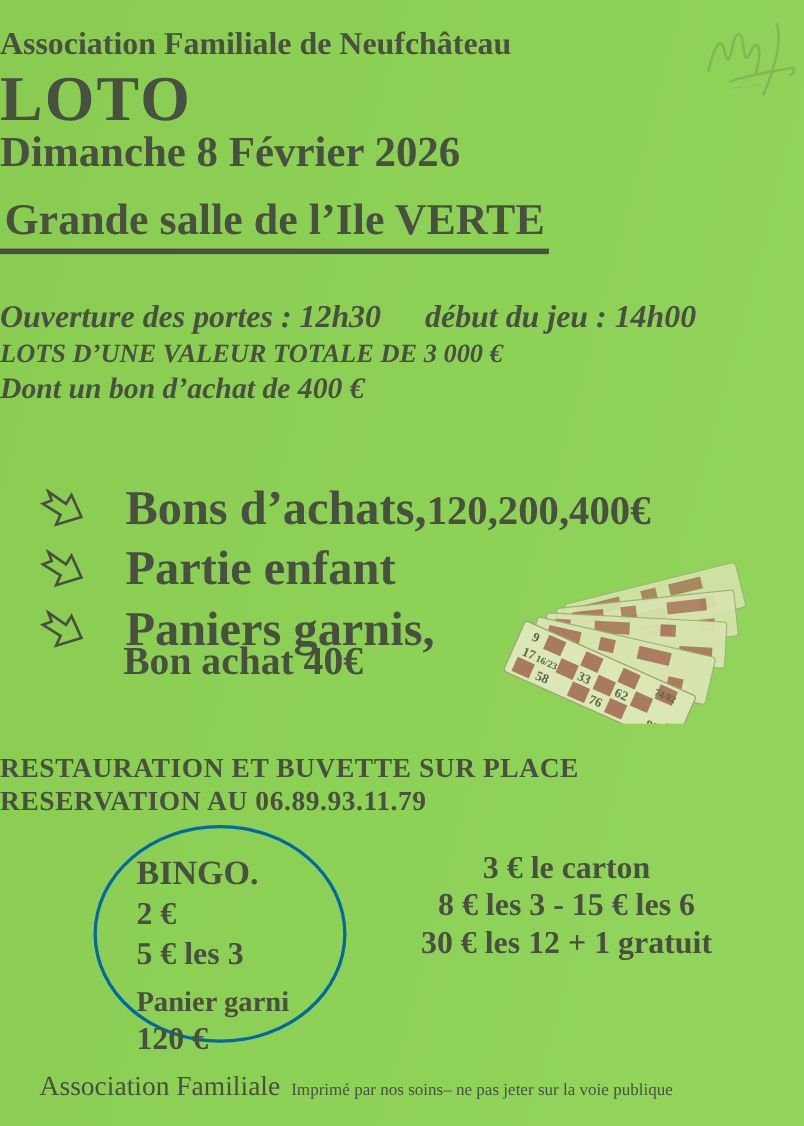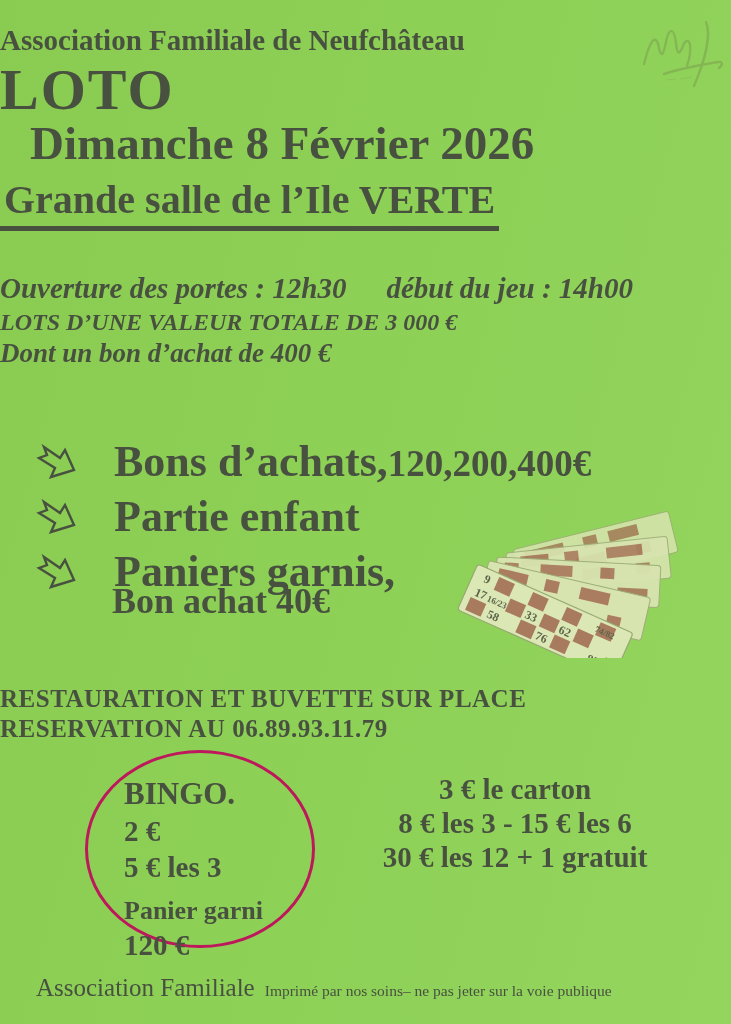--- a/index.html
+++ b/index.html
@@ -9,21 +9,21 @@
     font-family:"Liberation Serif", serif;
     color:#485140;
   }
   .abs{position:absolute;}
   .ctr{left:0;right:0;}
   .b{font-weight:bold;}
   .bi{font-weight:bold;font-style:italic;}
 
   #assoc-line{top:24px;font-size:29px;}
   #main-title{top:56px;font-size:58px;letter-spacing:2px;font-family:Liberation Serif, serif;}
-  #date-line{top:116px;font-size:47px;margin-left:30px;}
+  #date-line{top:116px;font-size:39px;}
   #venue-line{top:176px;font-size:40px;}
   #venue-line .u{display:inline-block;border-bottom:5px solid currentColor;padding:0 4px 3px 4px;}
 
   #signature{left:636px;top:14px;width:94px;height:86px;}
 
   #sched-1{top:272px;font-size:29px;}
   #sched-1 .gap{display:inline-block;width:40px;}
   #sched-2{top:309px;font-size:24px;}
   #sched-3{top:338px;font-size:27px;}
 
@@ -32,21 +32,21 @@
   .prize-row .ribbon-arrow{width:40px;height:38px;margin-top:6px;flex:none;}
   .prize-row .txt{margin-left:38px;font-weight:bold;font-size:44px;line-height:48px;white-space:nowrap;}
   .prize-row .txt .suffix{font-size:37px;}
   #child-note{left:112px;top:580px;font-size:36px;font-weight:bold;}
 
   #bingo-cards{left:452px;top:498px;width:278px;height:160px;}
 
   #catering{top:684px;font-size:25px;line-height:30px;letter-spacing:0.5px;}
 
   #bingo-bubble{left:85px;top:750px;width:230px;height:198px;
-    border:3px solid #be185d;border-radius:50%;box-sizing:border-box;}
+    border:3px solid #0369a1;border-radius:50%;box-sizing:border-box;}
   #bingo-bubble .inner{position:absolute;left:36px;top:22px;white-space:nowrap;}
   .bb-title{font-size:31px;font-weight:bold;line-height:38px;}
   .bb-line{font-size:29px;font-weight:bold;line-height:36px;}
   .bb-small{font-size:26px;font-weight:bold;line-height:32px;margin-top:10px;}
 
   #carton-prices{left:358px;top:772px;width:314px;text-align:center;
     font-size:29px;font-weight:bold;line-height:34px;white-space:nowrap;}
 
   #footer{left:36px;top:974px;white-space:nowrap;}
   #footer .org{font-size:25px;}

